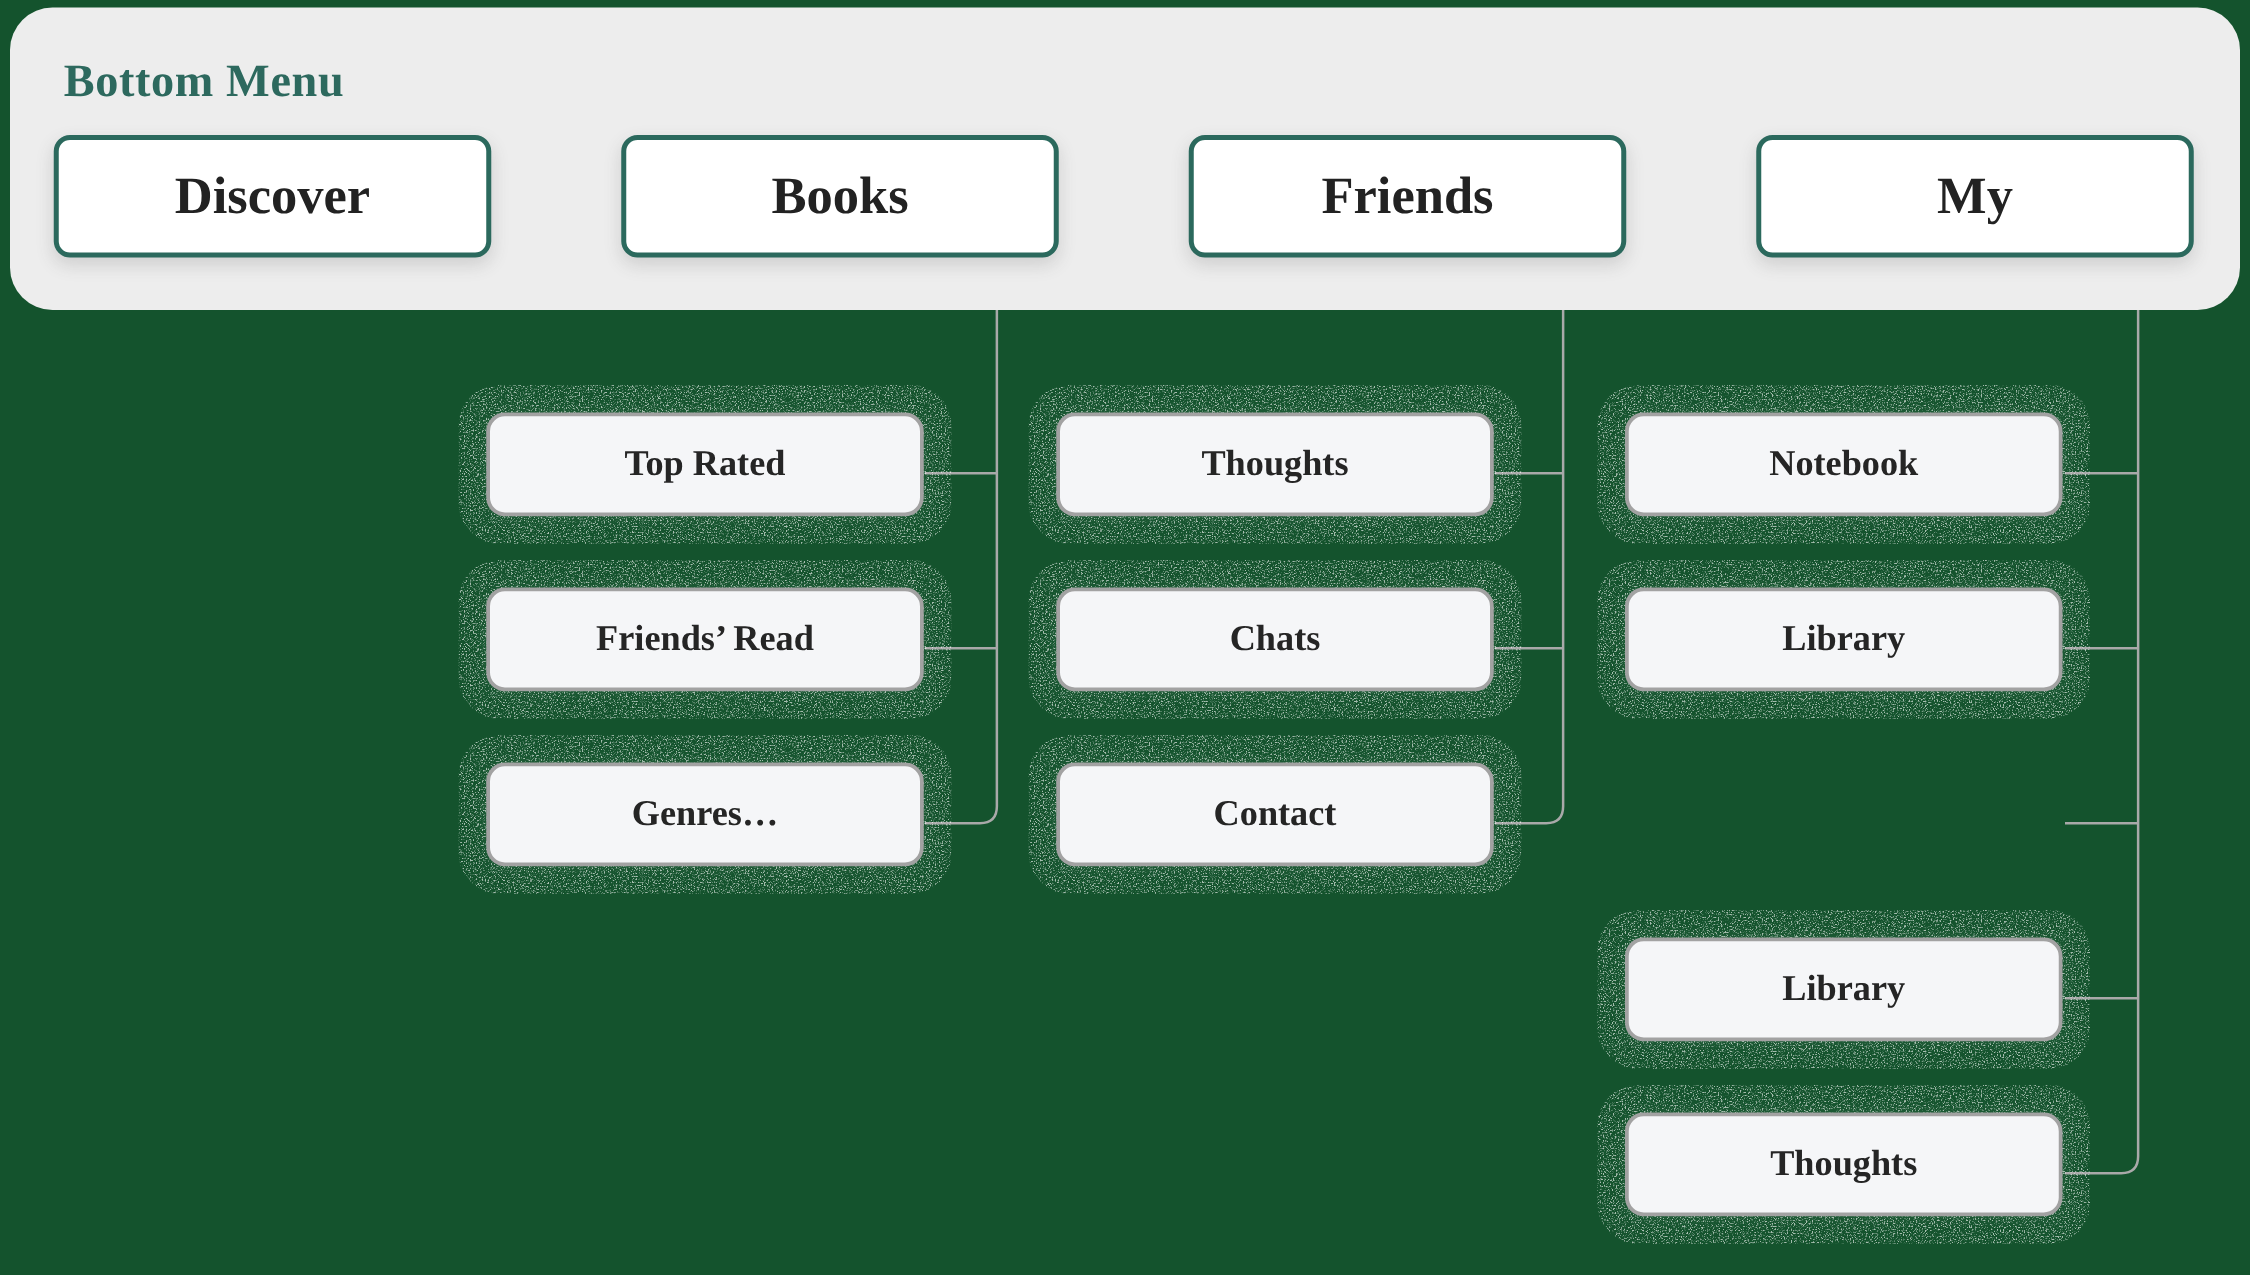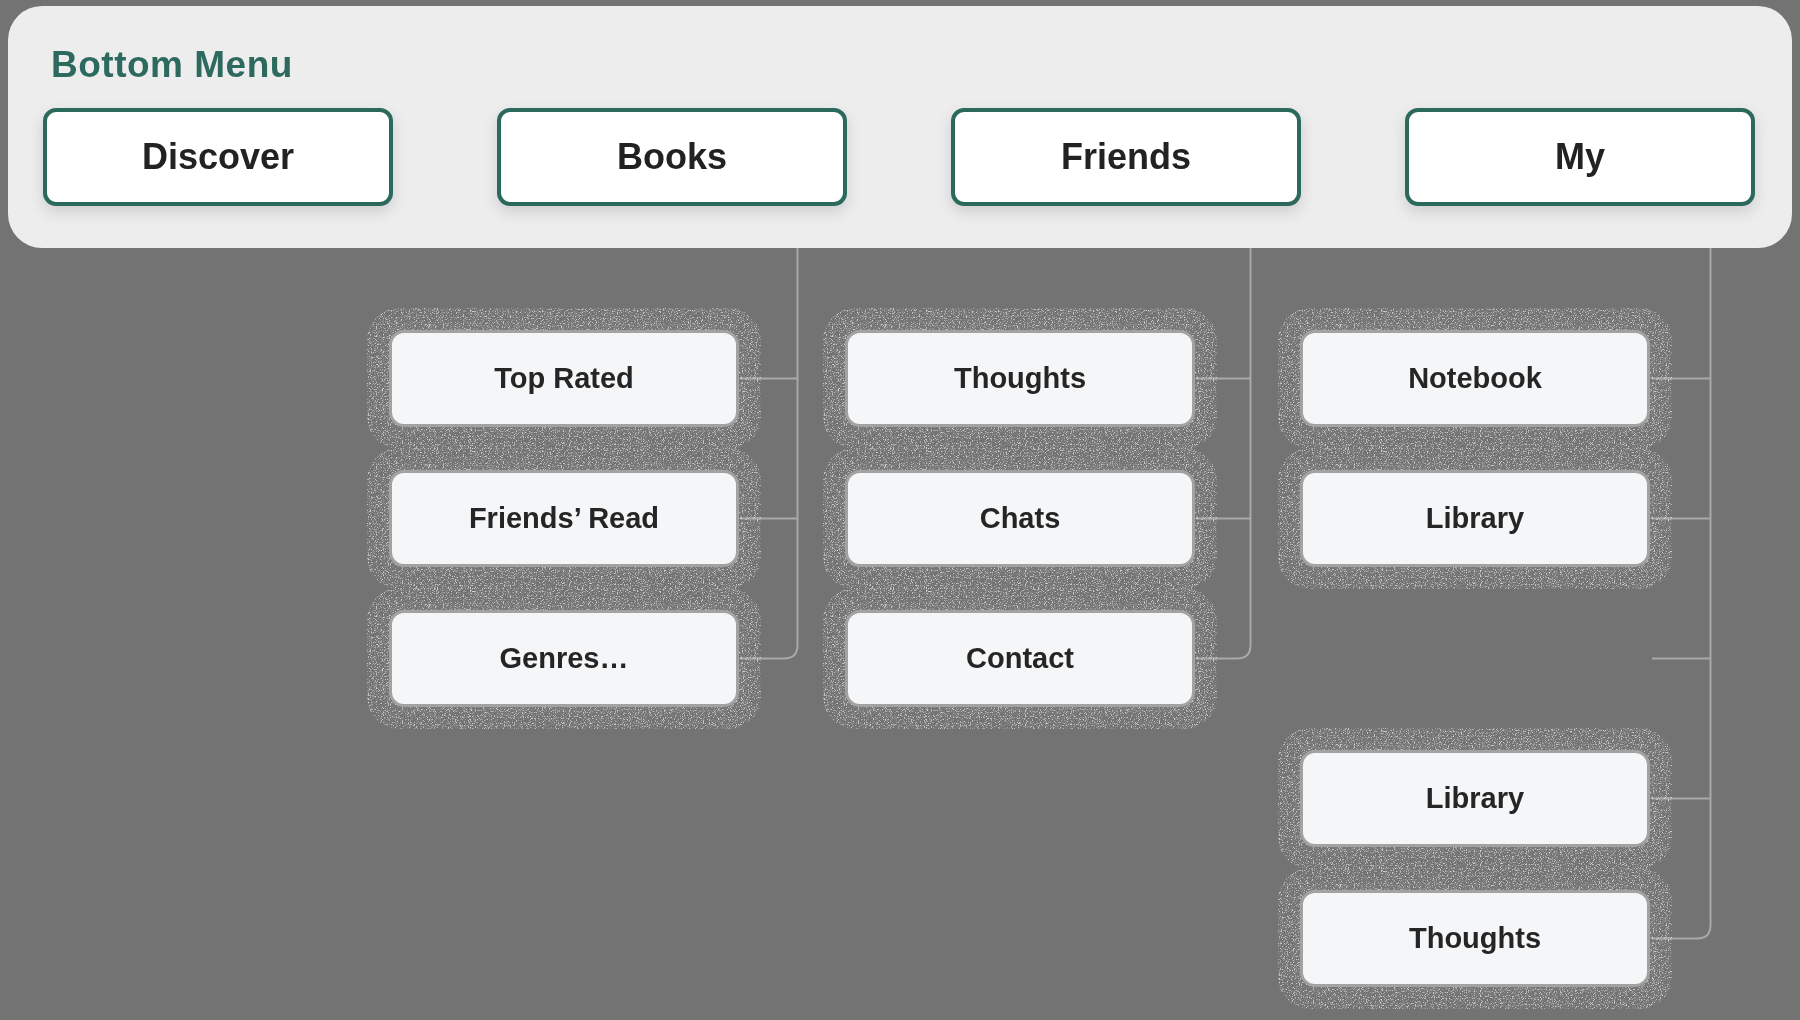--- a/index.html
+++ b/index.html
@@ -1,22 +1,22 @@
 <!DOCTYPE html>
 <html><head>
 <meta charset="utf-8">
 <style>
   html, body { margin: 0; padding: 0; background: #000; }
   #stage {
     position: relative;
     width: 1800px;
     height: 1020px;
-    background: #737373;
+    background: #14532d;
     overflow: hidden;
-    font-family: Liberation Sans, sans-serif;
+    font-family: Liberation Serif, serif;
   }
   
   .panel {
     position: absolute;
     left: 8px; top: 6px;
     width: 1784px; height: 242px;
     background: #ededed;
     border-radius: 34px;
   }
   .panel-title {
@@ -33,32 +33,32 @@
     top: 108px;
     width: 350px; height: 98px;
     box-sizing: border-box;
     background: #ffffff;
     border: 4px solid #2b695d;
     border-radius: 13px;
     box-shadow: 0 6px 14px rgba(70,70,70,0.18);
     display: flex; align-items: center; justify-content: center;
   }
   .btn .lbl {
-    font-size: 36px;
+    font-size: 42px;
     font-weight: 700;
     color: #222222;
   }
   
   svg.connectors {
     position: absolute; left: 0; top: 0;
     width: 1800px; height: 1020px;
   }
   svg.connectors path { fill: none; stroke: #a9a9a9; stroke-width: 2; }
   
-  .node { position: absolute; width: 350px; height: 97px; }
+  .node { position: absolute; width: 350px; height: 83px; }
   .halo {
     position: absolute;
     inset: -22px;
     border-radius: 32px;
     background: rgba(255,255,255,0.62);
     filter: url(#speckle);
   }
   .face {
     position: absolute;
     inset: 0;

